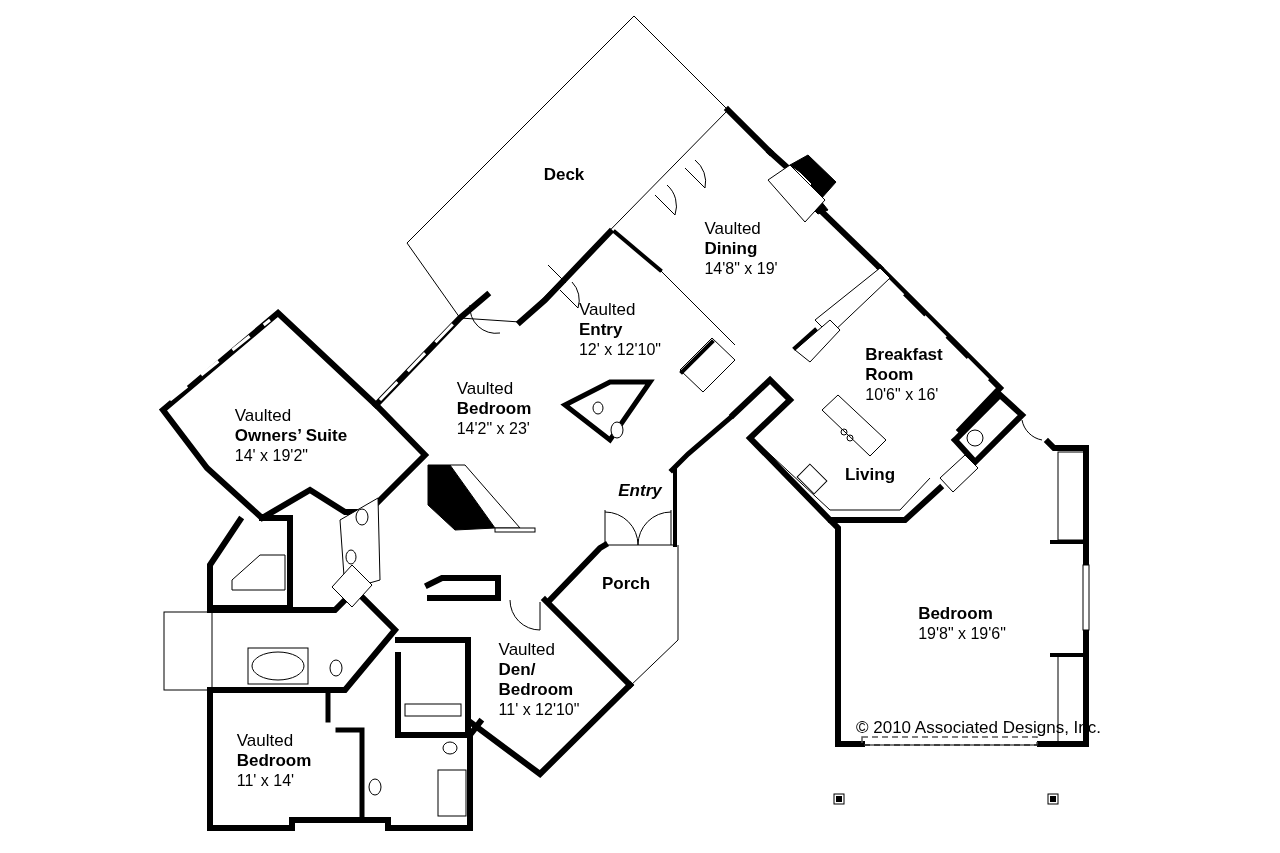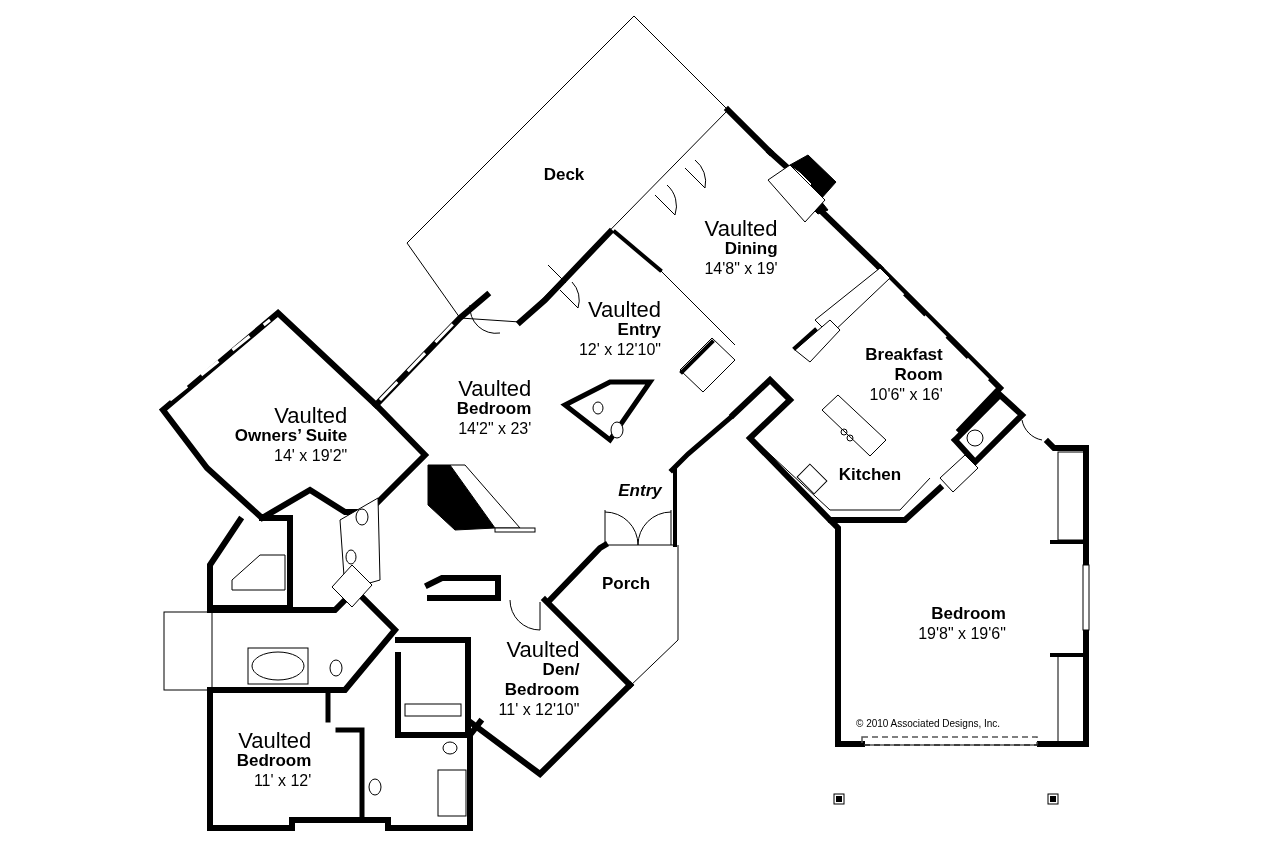--- a/index.html
+++ b/index.html
@@ -4,25 +4,25 @@
 <style>
   html, body { margin: 0; padding: 0; background: #ffffff; }
   body { width: 1280px; height: 853px; overflow: hidden; position: relative; font-family: "Liberation Sans", sans-serif; }
   #plan { position: absolute; left: 0; top: 0; width: 1280px; height: 853px; }
   .wall { stroke: #000; stroke-width: 6; fill: none; stroke-linejoin: miter; stroke-linecap: square; }
   .thin { stroke: #000; stroke-width: 1; fill: none; }
   .fixture { stroke: #000; stroke-width: 1; fill: #fff; }
   .solid { fill: #000; stroke: #000; }
   .win { stroke: #000; stroke-width: 1; fill: #fff; }
   .dash { stroke: #555; stroke-width: 1.5; fill: none; stroke-dasharray: 6 4; }
-  .lbl { position: absolute; text-align: right; color: #000; line-height: 20px; white-space: nowrap; transform: translateX(-50%); }
-  .lbl .l1 { display: block; font-size: 22px; font-weight: normal; }
+  .lbl { position: absolute; text-align: left; color: #000; line-height: 20px; white-space: nowrap; transform: translateX(-50%); }
+  .lbl .l1 { display: block; font-size: 17px; font-weight: normal; }
   .lbl .l2 { display: block; font-size: 17px; font-weight: bold; }
   .lbl .l3 { display: block; font-size: 16px; font-weight: normal; }
-  .copy { position: absolute; font-size: 10px; color: #000; white-space: nowrap; }
+  .copy { position: absolute; font-size: 17px; color: #000; white-space: nowrap; }
 </style>
 </head>
 <body>
 
 <svg id="plan" viewBox="0 0 1280 853" xmlns="http://www.w3.org/2000/svg">
 
   <polygon class="thin" points="634,16 728,110 520,322 460,318 407,243"></polygon>
 
   <polyline class="wall" points="728,110 770,152"></polyline>
   <polyline class="wall" points="610,232 545,300 520,322"></polyline>
@@ -155,42 +155,42 @@
   <span class="l3">14' x 19'2"</span>
 </div>
 
 <div class="lbl" style="left:904px;top:345px;">
   <span class="l2">Breakfast</span>
   <span class="l2">Room</span>
   <span class="l3">10'6" x 16'</span>
 </div>
 
 <div class="lbl" style="left:870px;top:465px;">
-  <span class="l2">Kitchen</span>
+  <span class="l2">Living</span>
 </div>
 
 <div class="lbl" style="left:640px;top:481px;font-style:italic;">
   <span class="l2">Entry</span>
 </div>
 
 <div class="lbl" style="left:626px;top:574px;">
   <span class="l2">Porch</span>
 </div>
 
 <div class="lbl" style="left:539px;top:640px;">
   <span class="l1">Vaulted</span>
   <span class="l2">Den/</span>
   <span class="l2">Bedroom</span>
   <span class="l3">11' x 12'10"</span>
 </div>
 
 <div class="lbl" style="left:274px;top:731px;">
   <span class="l1">Vaulted</span>
   <span class="l2">Bedroom</span>
-  <span class="l3">11' x 12'</span>
+  <span class="l3">11' x 14'</span>
 </div>
 
 <div class="lbl" style="left:962px;top:604px;">
   <span class="l2">Bedroom</span>
   <span class="l3">19'8" x 19'6"</span>
 </div>
 
 <div class="copy" style="left:856px;top:718px;">© 2010 Associated Designs, Inc.</div>
 
 </body></html>

